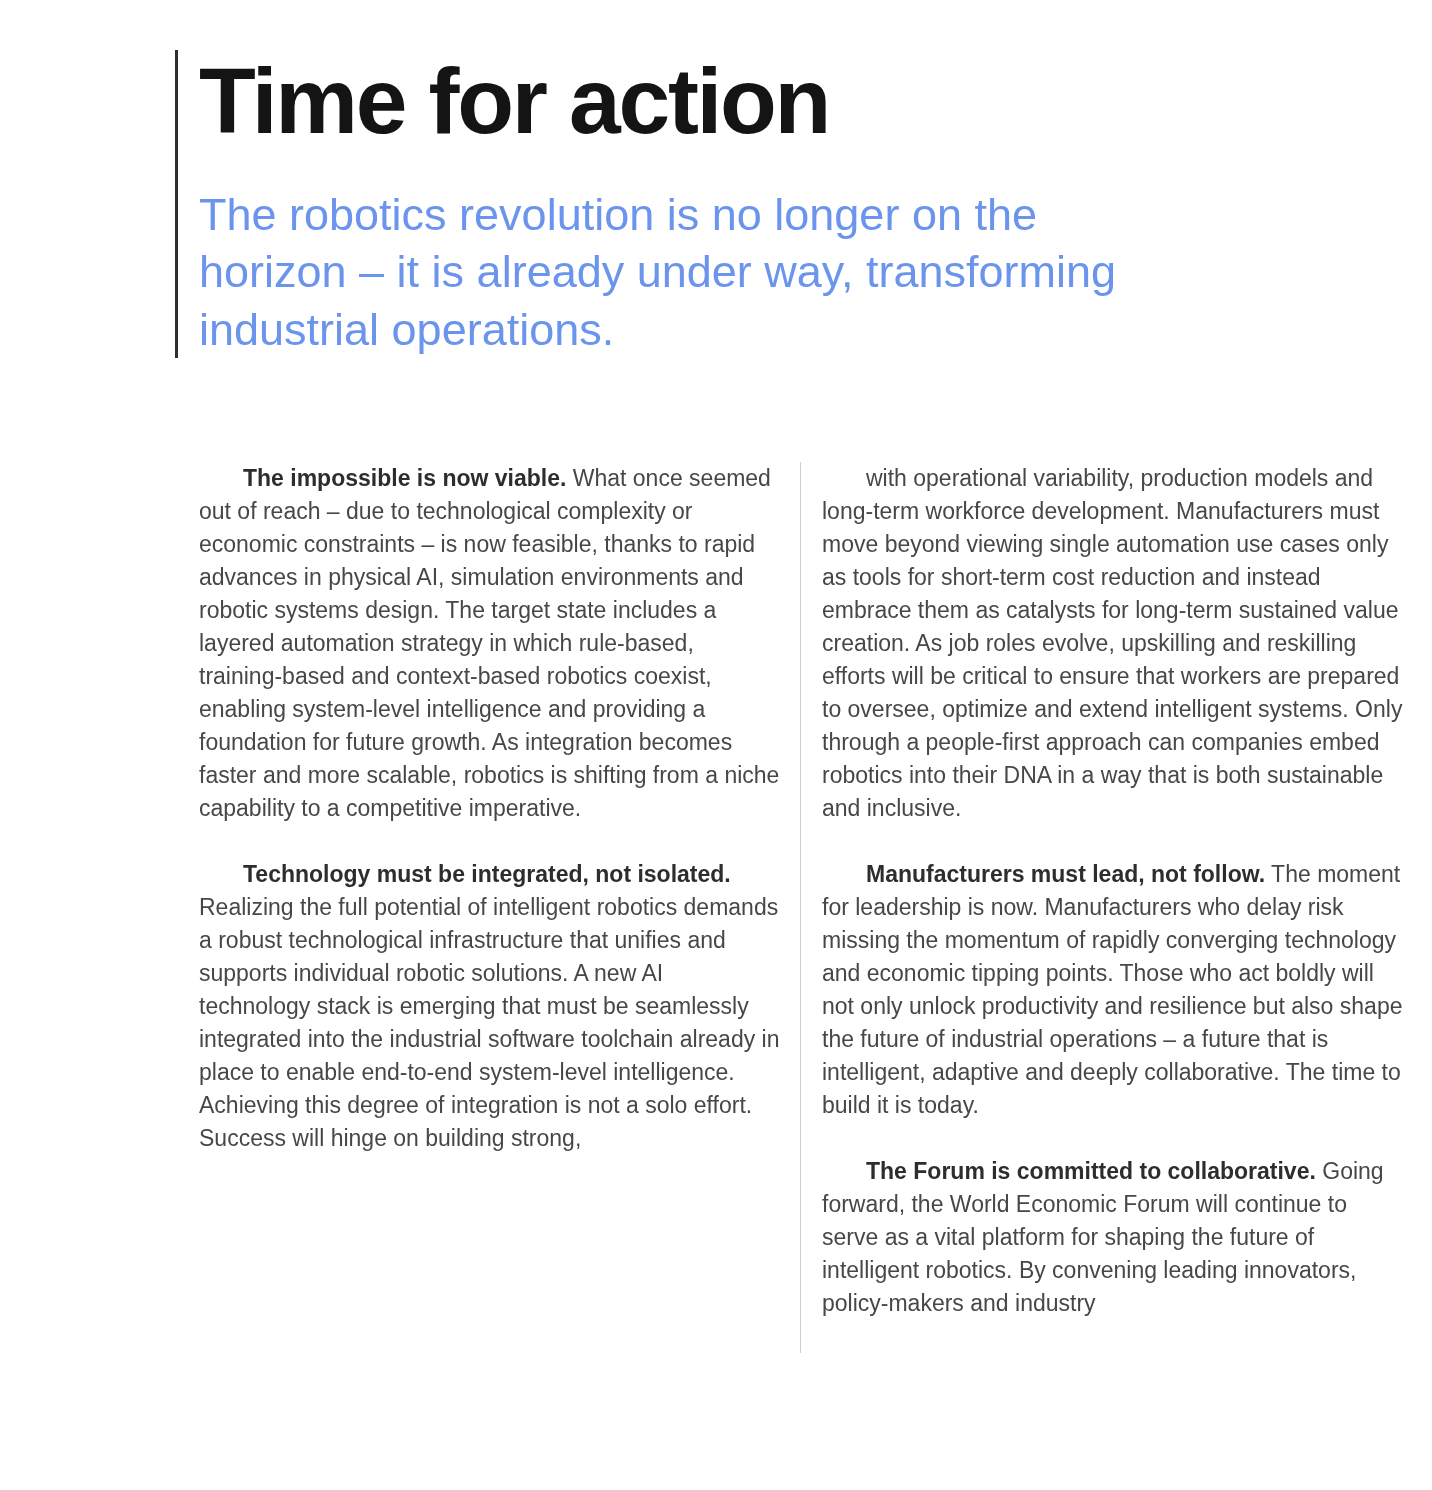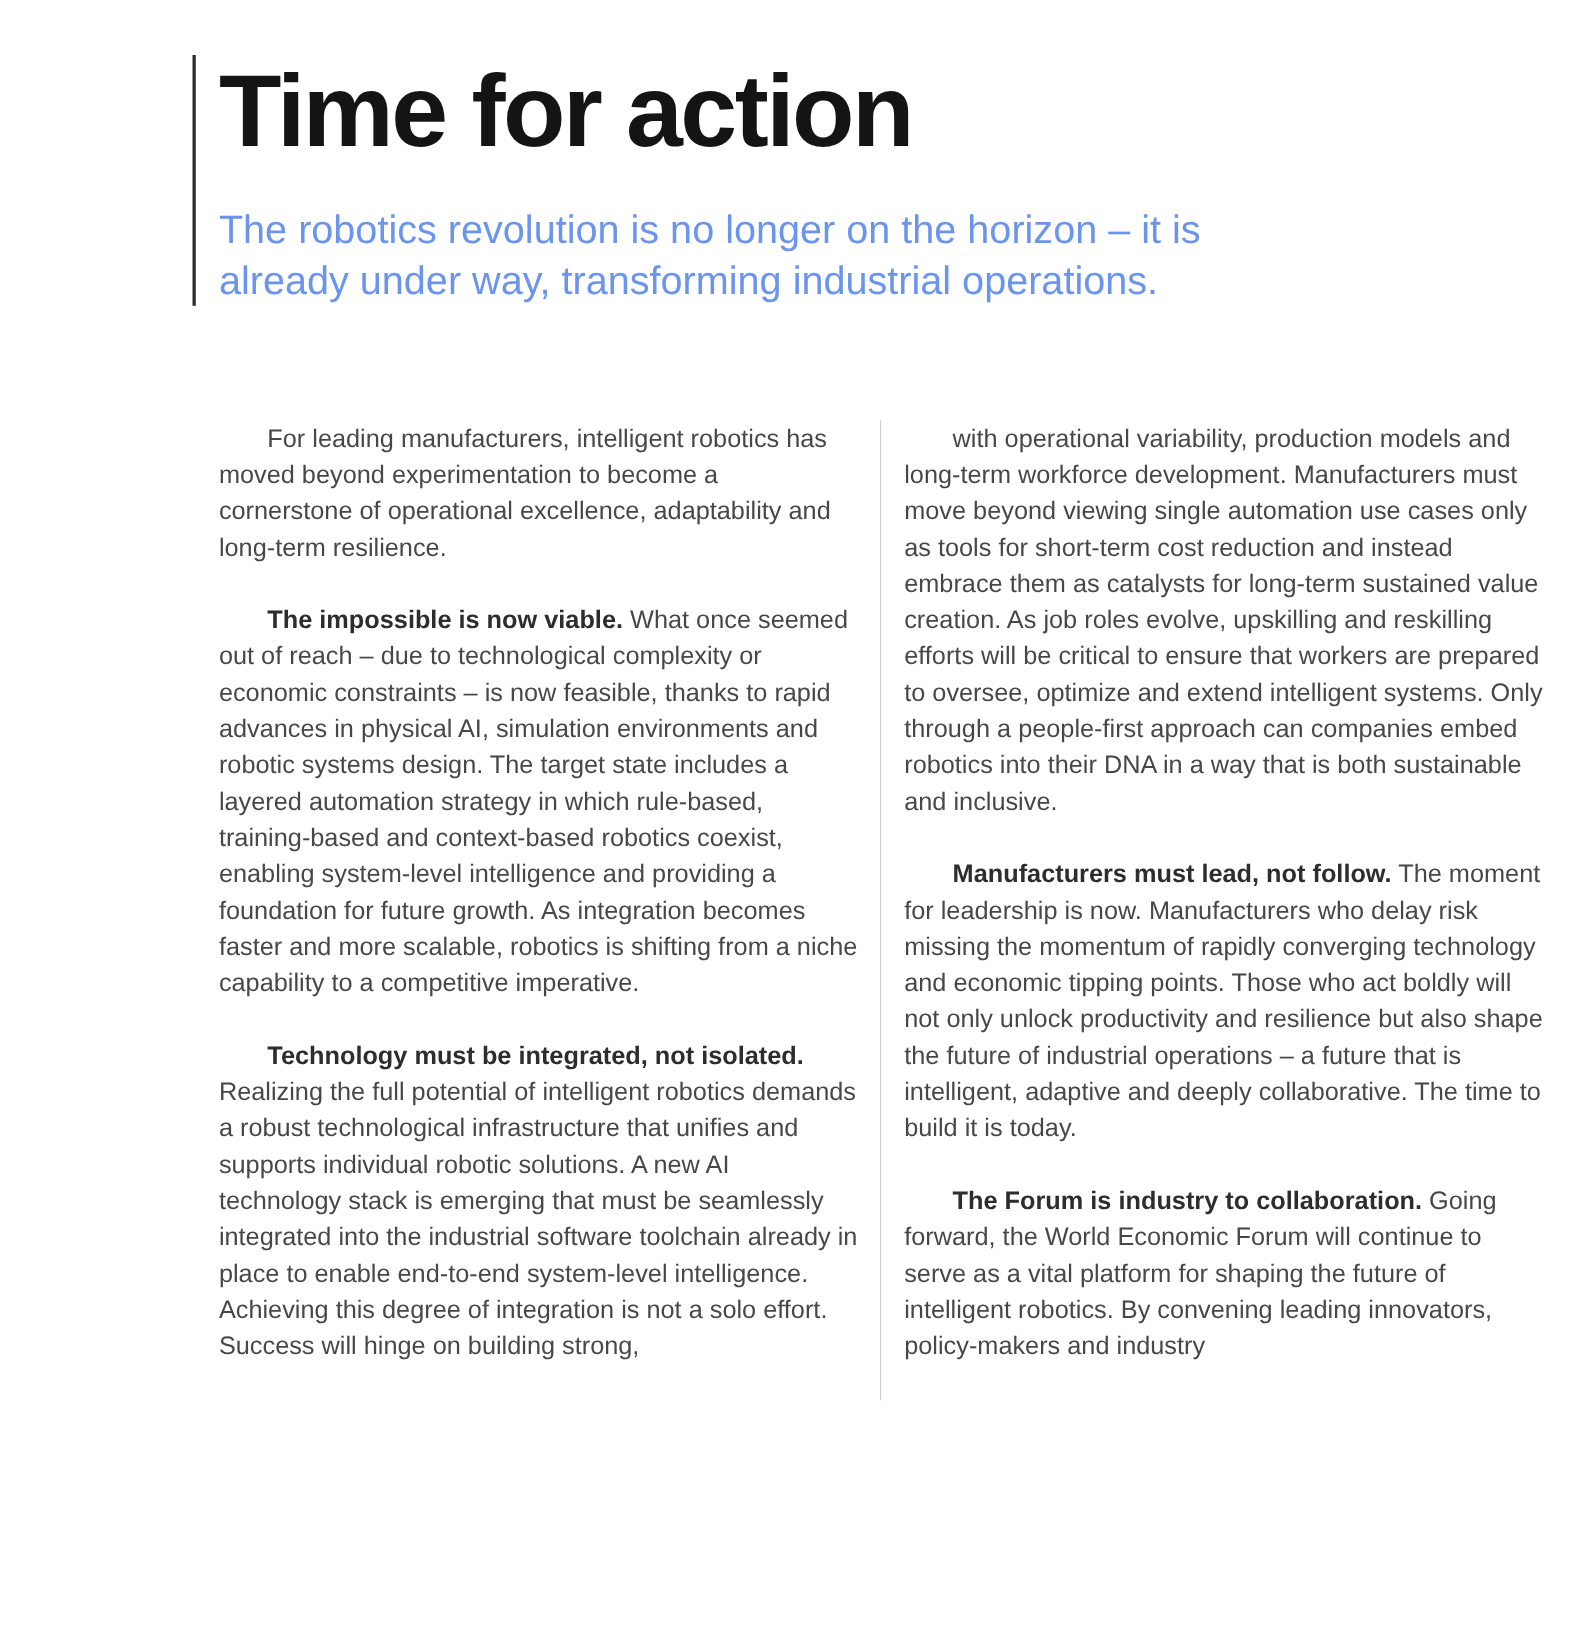--- a/index.html
+++ b/index.html
@@ -27,21 +27,21 @@
     line-height: 1.1;
     font-weight: 700;
     letter-spacing: -0.025em;
     color: #141414;
   }
   .page-title .tline { display: block; }
 
   .subtitle {
     margin: 34px 0 0 0;
     max-width: 960px;
-    font-size: 36px;
+    font-size: 45px;
     line-height: 1.27;
     font-weight: 400;
     color: #6b94ec;
   }
 
   
   .columns {
     display: flex;
     margin: 104px 0 0 199px;
     align-items: stretch;
@@ -71,25 +71,24 @@
 
 <div class="header">
   <h1 class="page-title">
     <span class="tline">Time for action</span>
   </h1>
   <p class="subtitle">The robotics revolution is no longer on the horizon – it is already under way, transforming industrial operations.</p>
 </div>
 
 <div class="columns">
   <div class="col col-left">
-    <p class="para"><strong></strong><span>For leading manufacturers, intelligent robotics has moved beyond experimentation to become a cornerstone of operational excellence, adaptability and long-term resilience.</span></p>
     <p class="para"><strong>The impossible is now viable.</strong><span> What once seemed out of reach – due to technological complexity or economic constraints – is now feasible, thanks to rapid advances in physical AI, simulation environments and robotic systems design. The target state includes a layered automation strategy in which rule-based, training-based and context-based robotics coexist, enabling system-level intelligence and providing a foundation for future growth. As integration becomes faster and more scalable, robotics is shifting from a niche capability to a competitive imperative.</span></p>
     <p class="para"><strong>Technology must be integrated, not isolated.</strong><span> Realizing the full potential of intelligent robotics demands a robust technological infrastructure that unifies and supports individual robotic solutions. A new AI technology stack is emerging that must be seamlessly integrated into the industrial software toolchain already in place to enable end-to-end system-level intelligence. Achieving this degree of integration is not a solo effort. Success will hinge on building strong,</span></p>
   </div>
 
   <div class="divider"></div>
 
   <div class="col col-right">
     <p class="para"><strong></strong><span>with operational variability, production models and long-term workforce development. Manufacturers must move beyond viewing single automation use cases only as tools for short-term cost reduction and instead embrace them as catalysts for long-term sustained value creation. As job roles evolve, upskilling and reskilling efforts will be critical to ensure that workers are prepared to oversee, optimize and extend intelligent systems. Only through a people-first approach can companies embed robotics into their DNA in a way that is both sustainable and inclusive.</span></p>
     <p class="para"><strong>Manufacturers must lead, not follow.</strong><span> The moment for leadership is now. Manufacturers who delay risk missing the momentum of rapidly converging technology and economic tipping points. Those who act boldly will not only unlock productivity and resilience but also shape the future of industrial operations – a future that is intelligent, adaptive and deeply collaborative. The time to build it is today.</span></p>
-    <p class="para"><strong>The Forum is industry to collaboration.</strong><span> Going forward, the World Economic Forum will continue to serve as a vital platform for shaping the future of intelligent robotics. By convening leading innovators, policy-makers and industry</span></p>
+    <p class="para"><strong>The Forum is committed to collaborative.</strong><span> Going forward, the World Economic Forum will continue to serve as a vital platform for shaping the future of intelligent robotics. By convening leading innovators, policy-makers and industry</span></p>
   </div>
 </div>
 
 </body></html>

